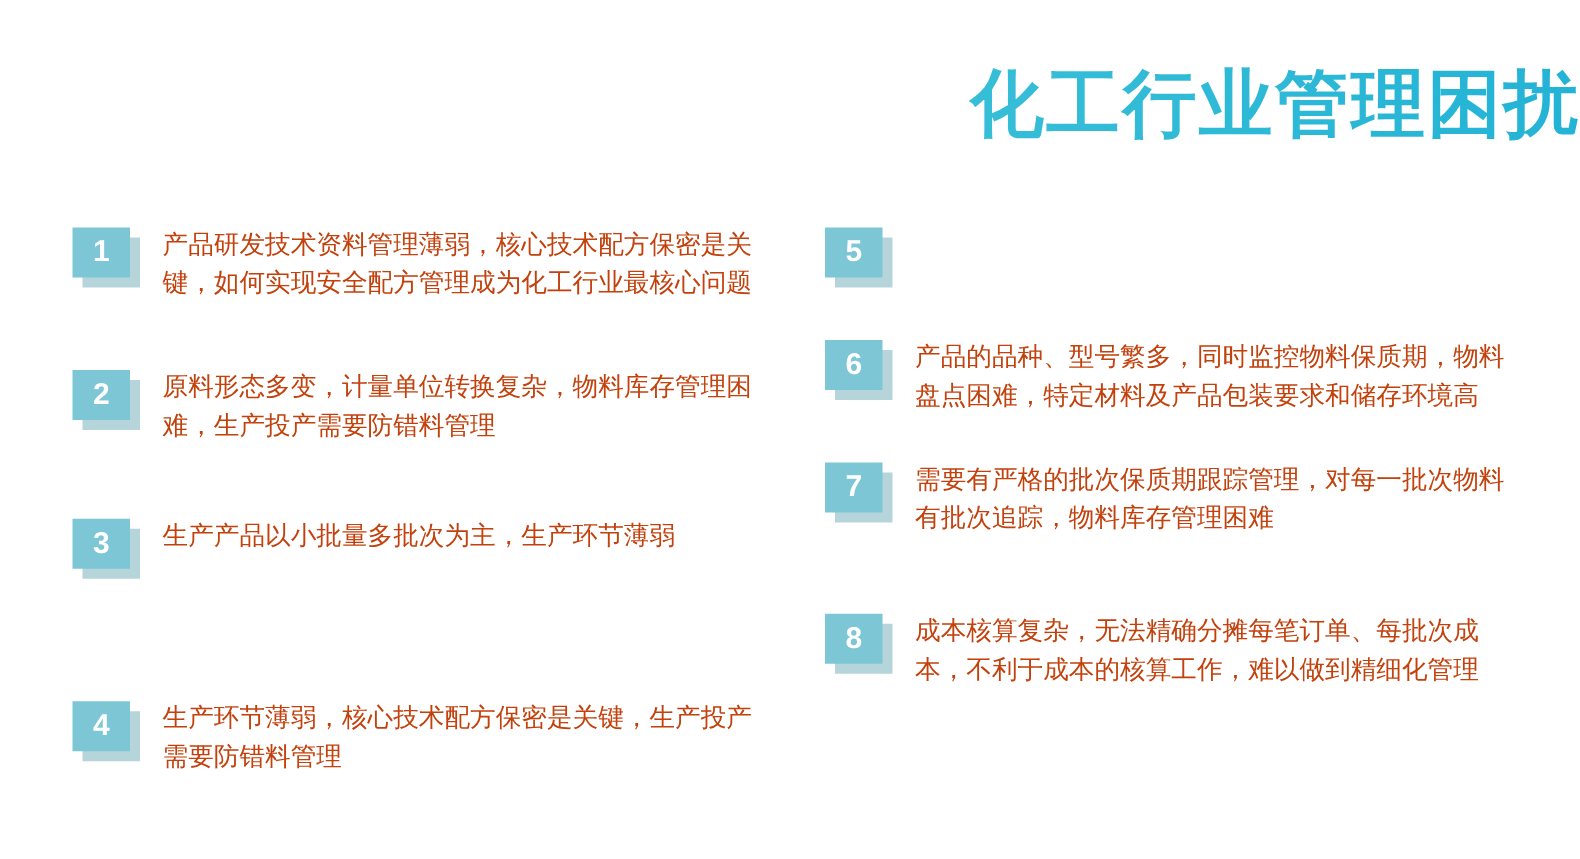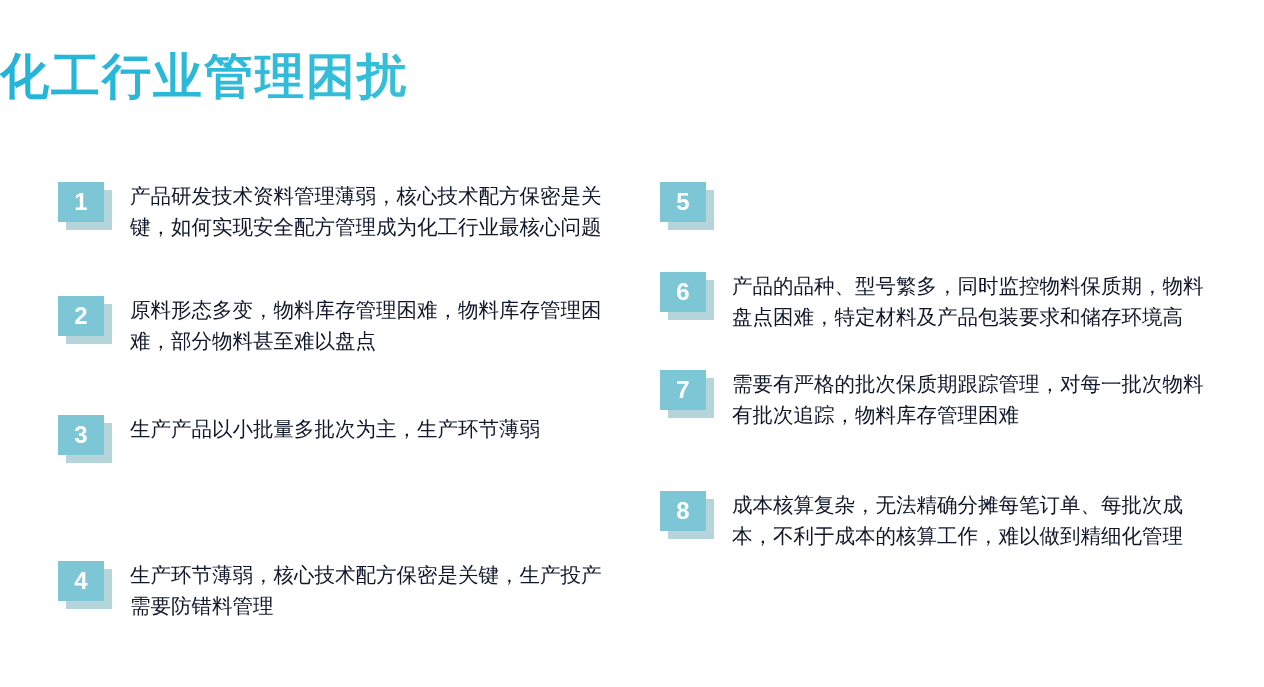--- a/index.html
+++ b/index.html
@@ -17,22 +17,22 @@
     position: relative;
     width: 1264px;
     height: 687px;
     box-sizing: border-box;
   }
   .slide-title {
     position: absolute;
     top: 44px;
     left: 0;
     width: 100%;
-    text-align: left;
-    font-size: 49px;
+    text-align: right;
+    font-size: 59px;
     font-weight: bold;
     letter-spacing: 2px;
     color: #2ab7d6;
     background: linear-gradient(90deg, #22b4d8 0%, #3fc3d8 45%, #23b3d6 100%);
     -webkit-background-clip: text;
     background-clip: text;
     -webkit-text-fill-color: transparent;
     white-space: nowrap;
   }
   .columns {
@@ -95,21 +95,21 @@
     font-weight: bold;
     display: flex;
     align-items: center;
     justify-content: center;
     font-family: "Liberation Sans", "DejaVu Sans", sans-serif;
   }
   .item-text {
     margin-left: 18px;
     font-size: 20.5px;
     line-height: 1.52;
-    color: #0f172a;
+    color: #c2410c;
     max-width: 480px;
     font-family: "Liberation Sans", "DejaVu Sans", sans-serif;
   }
   .gap-1 { margin-bottom: 52px; }
   .gap-2 { margin-bottom: 56px; }
   .gap-3 { margin-bottom: 96px; }
   .gap-r1 { margin-bottom: 40px; }
   .gap-r2 { margin-bottom: 36px; }
   .gap-r3 { margin-bottom: 58px; }
 </style>
@@ -130,21 +130,21 @@
           <div class="badge">1</div>
         </div>
         <div class="item-text">产品研发技术资料管理薄弱，核心技术配方保密是关键，如何实现安全配方管理成为化工行业最核心问题</div>
       </div>
 
       <div class="item gap-2">
         <div class="badge-wrap">
           <div class="badge-shadow"></div>
           <div class="badge">2</div>
         </div>
-        <div class="item-text">原料形态多变，物料库存管理困难，物料库存管理困难，部分物料甚至难以盘点</div>
+        <div class="item-text">原料形态多变，计量单位转换复杂，物料库存管理困难，生产投产需要防错料管理</div>
       </div>
 
       <div class="item gap-3">
         <div class="badge-wrap">
           <div class="badge-shadow"></div>
           <div class="badge">3</div>
         </div>
         <div class="item-text">生产产品以小批量多批次为主，生产环节薄弱</div>
       </div>
 

